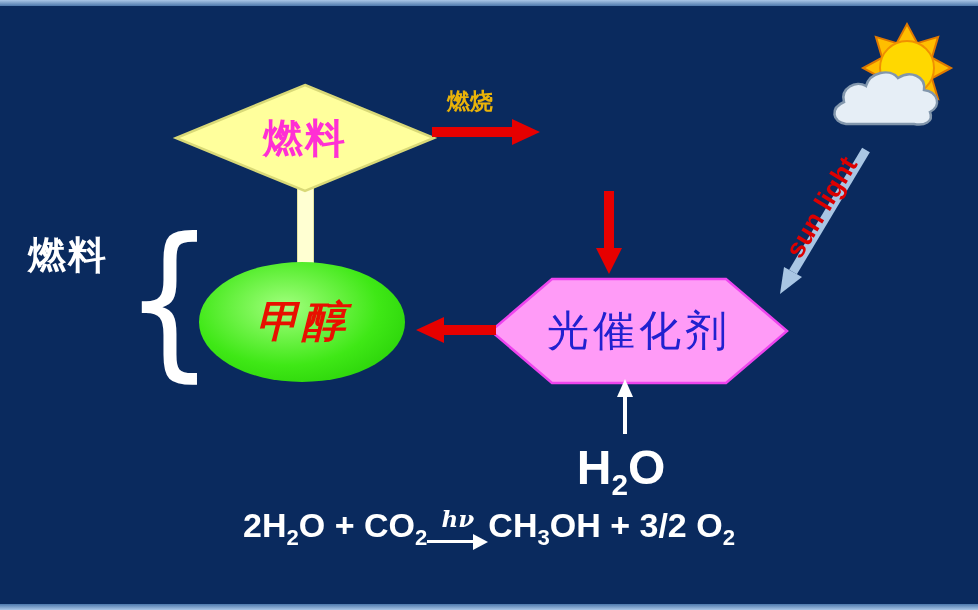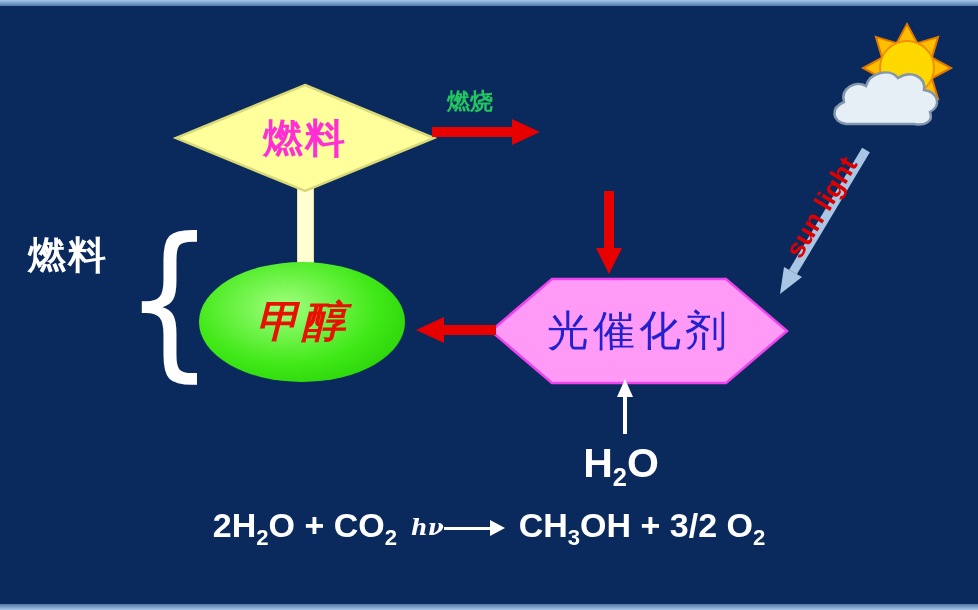--- a/index.html
+++ b/index.html
@@ -16,21 +16,21 @@
 
   .abs{position:absolute;}
 
   
   .diamond-wrap{left:172px;top:82px;width:266px;height:112px;z-index:2;}
   .diamond-wrap svg{position:absolute;inset:0;}
   .node-label{position:absolute;inset:0;display:flex;align-items:center;justify-content:center;}
   .diamond-wrap .node-label{color:#ff2fd4;font-size:40px;font-weight:bold;letter-spacing:2px;}
 
   
-  .combustion{left:430px;top:86px;width:80px;text-align:center;color:#22c55e;font-size:23px;font-weight:bold;z-index:4;}
+  .combustion{left:430px;top:86px;width:80px;text-align:center;color:#eab308;font-size:23px;font-weight:bold;z-index:4;}
 
   
   .co2{left:533px;top:104px;width:158px;height:84px;border-radius:50%;
        background:radial-gradient(ellipse at 42% 35%, #6e7ff2 0%, #3a49cf 65%, #2c3ab4 100%);
        display:flex;align-items:center;justify-content:center;z-index:2;
        color:#e60000;font-size:36px;font-weight:bold;}
   .co2 sub,.h2o sub{font-size:0.62em;}
 
   
   .connector{left:297px;top:188px;width:15px;height:80px;background:#ffffd2;border:1px solid #e3e3a2;z-index:1;}
@@ -52,27 +52,27 @@
   .lbl-chem{left:22px;top:346px;}
   .brace{left:124px;top:216px;color:#ffffff;font-size:168px;line-height:168px;
          font-family:"DejaVu Sans",sans-serif;transform:scaleX(0.85);transform-origin:left top;z-index:2;}
 
   
   .sunlight{left:737px;top:192px;width:170px;text-align:center;color:#dd0000;
             font-size:27px;font-weight:bold;transform:rotate(-59deg);z-index:4;}
 
   
   .h2o{left:556px;top:440px;width:130px;text-align:center;color:#ffffff;
-       font-size:41px;font-weight:bold;z-index:2;}
+       font-size:48px;font-weight:bold;z-index:2;}
 
   
   .equation{left:0;right:0;top:506px;display:flex;justify-content:center;align-items:center;
-            gap:14px;color:#ffffff;font-size:34px;font-weight:bold;z-index:2;}
+            gap:0;color:#ffffff;font-size:34px;font-weight:bold;z-index:2;}
   .equation sub{font-size:0.65em;}
-  .eq-arrow{display:flex;align-items:center;}
+  .eq-arrow{display:flex;flex-direction:column;align-items:center;}
   .hv{font-family:"DejaVu Serif","Liberation Serif",serif;font-style:italic;font-weight:bold;
       font-size:23px;line-height:1;margin-bottom:4px;}
   .eq-graphic{display:flex;align-items:center;}
   .eq-shaft{width:46px;height:3px;background:#ffffff;}
   .eq-head{width:0;height:0;border-left:15px solid #ffffff;border-top:8px solid transparent;border-bottom:8px solid transparent;}
 
   
   .arrows{position:absolute;inset:0;z-index:3;pointer-events:none;}
   
   .sun-wrap{left:812px;top:20px;width:150px;height:125px;z-index:2;}

